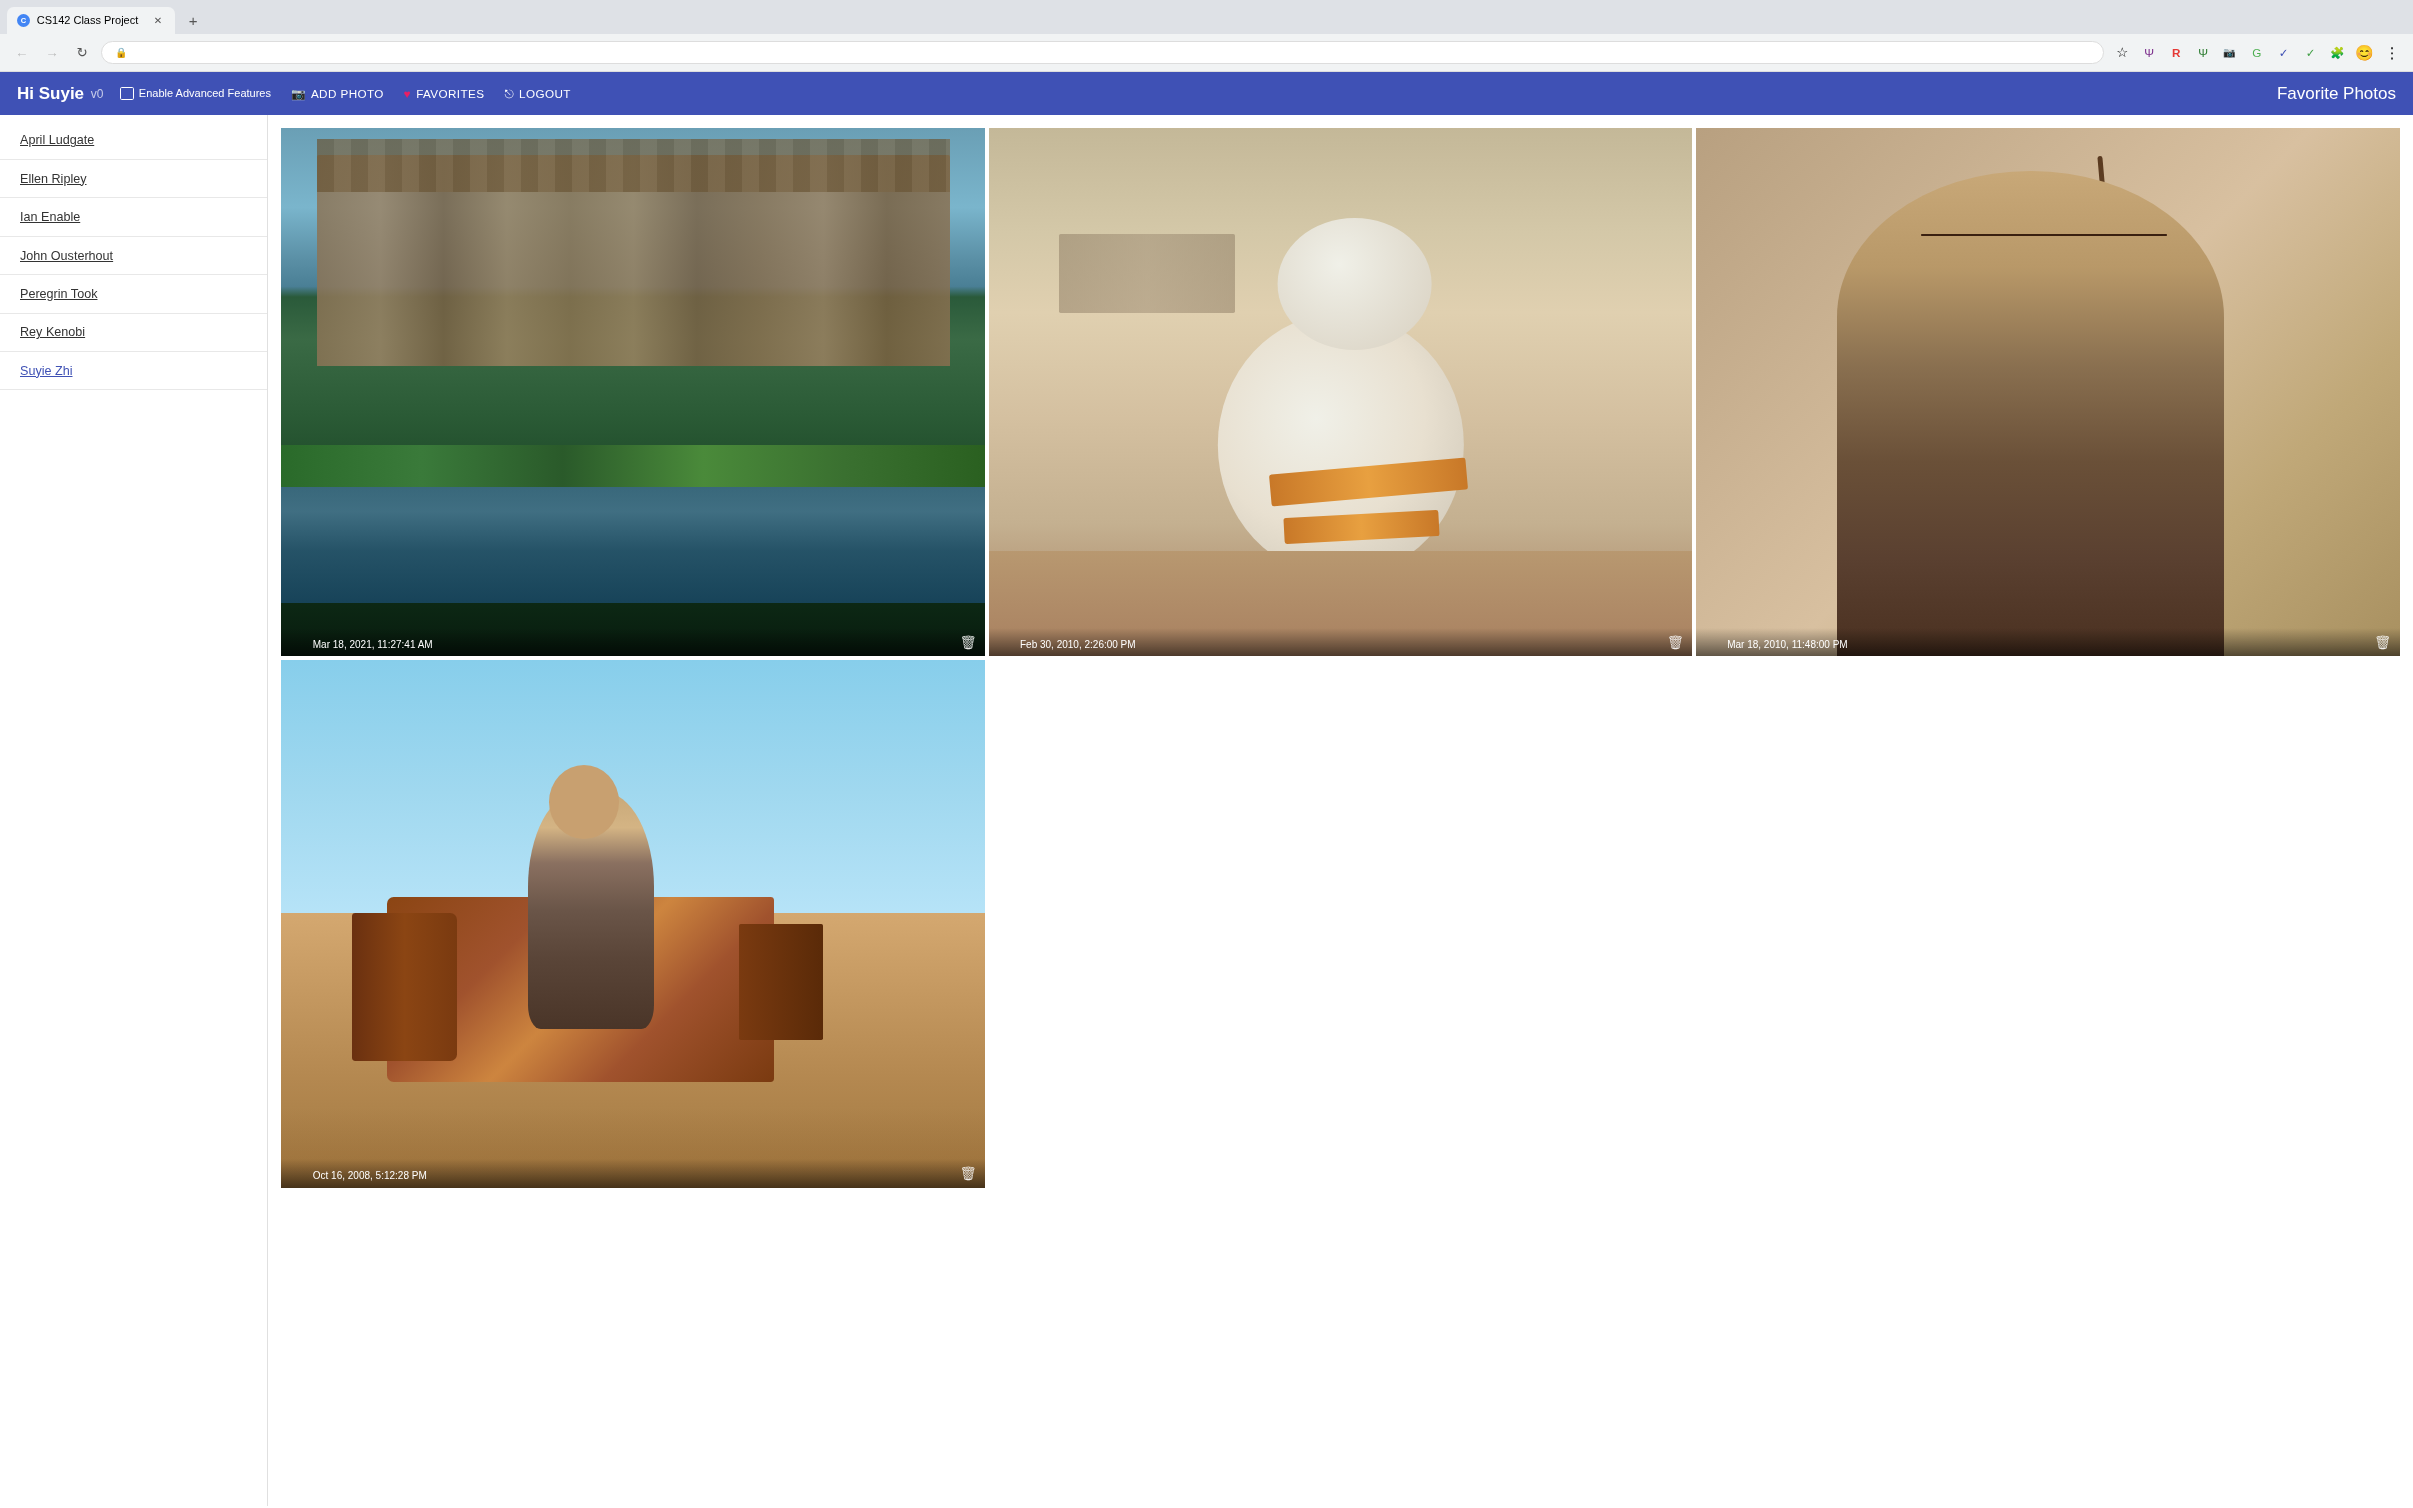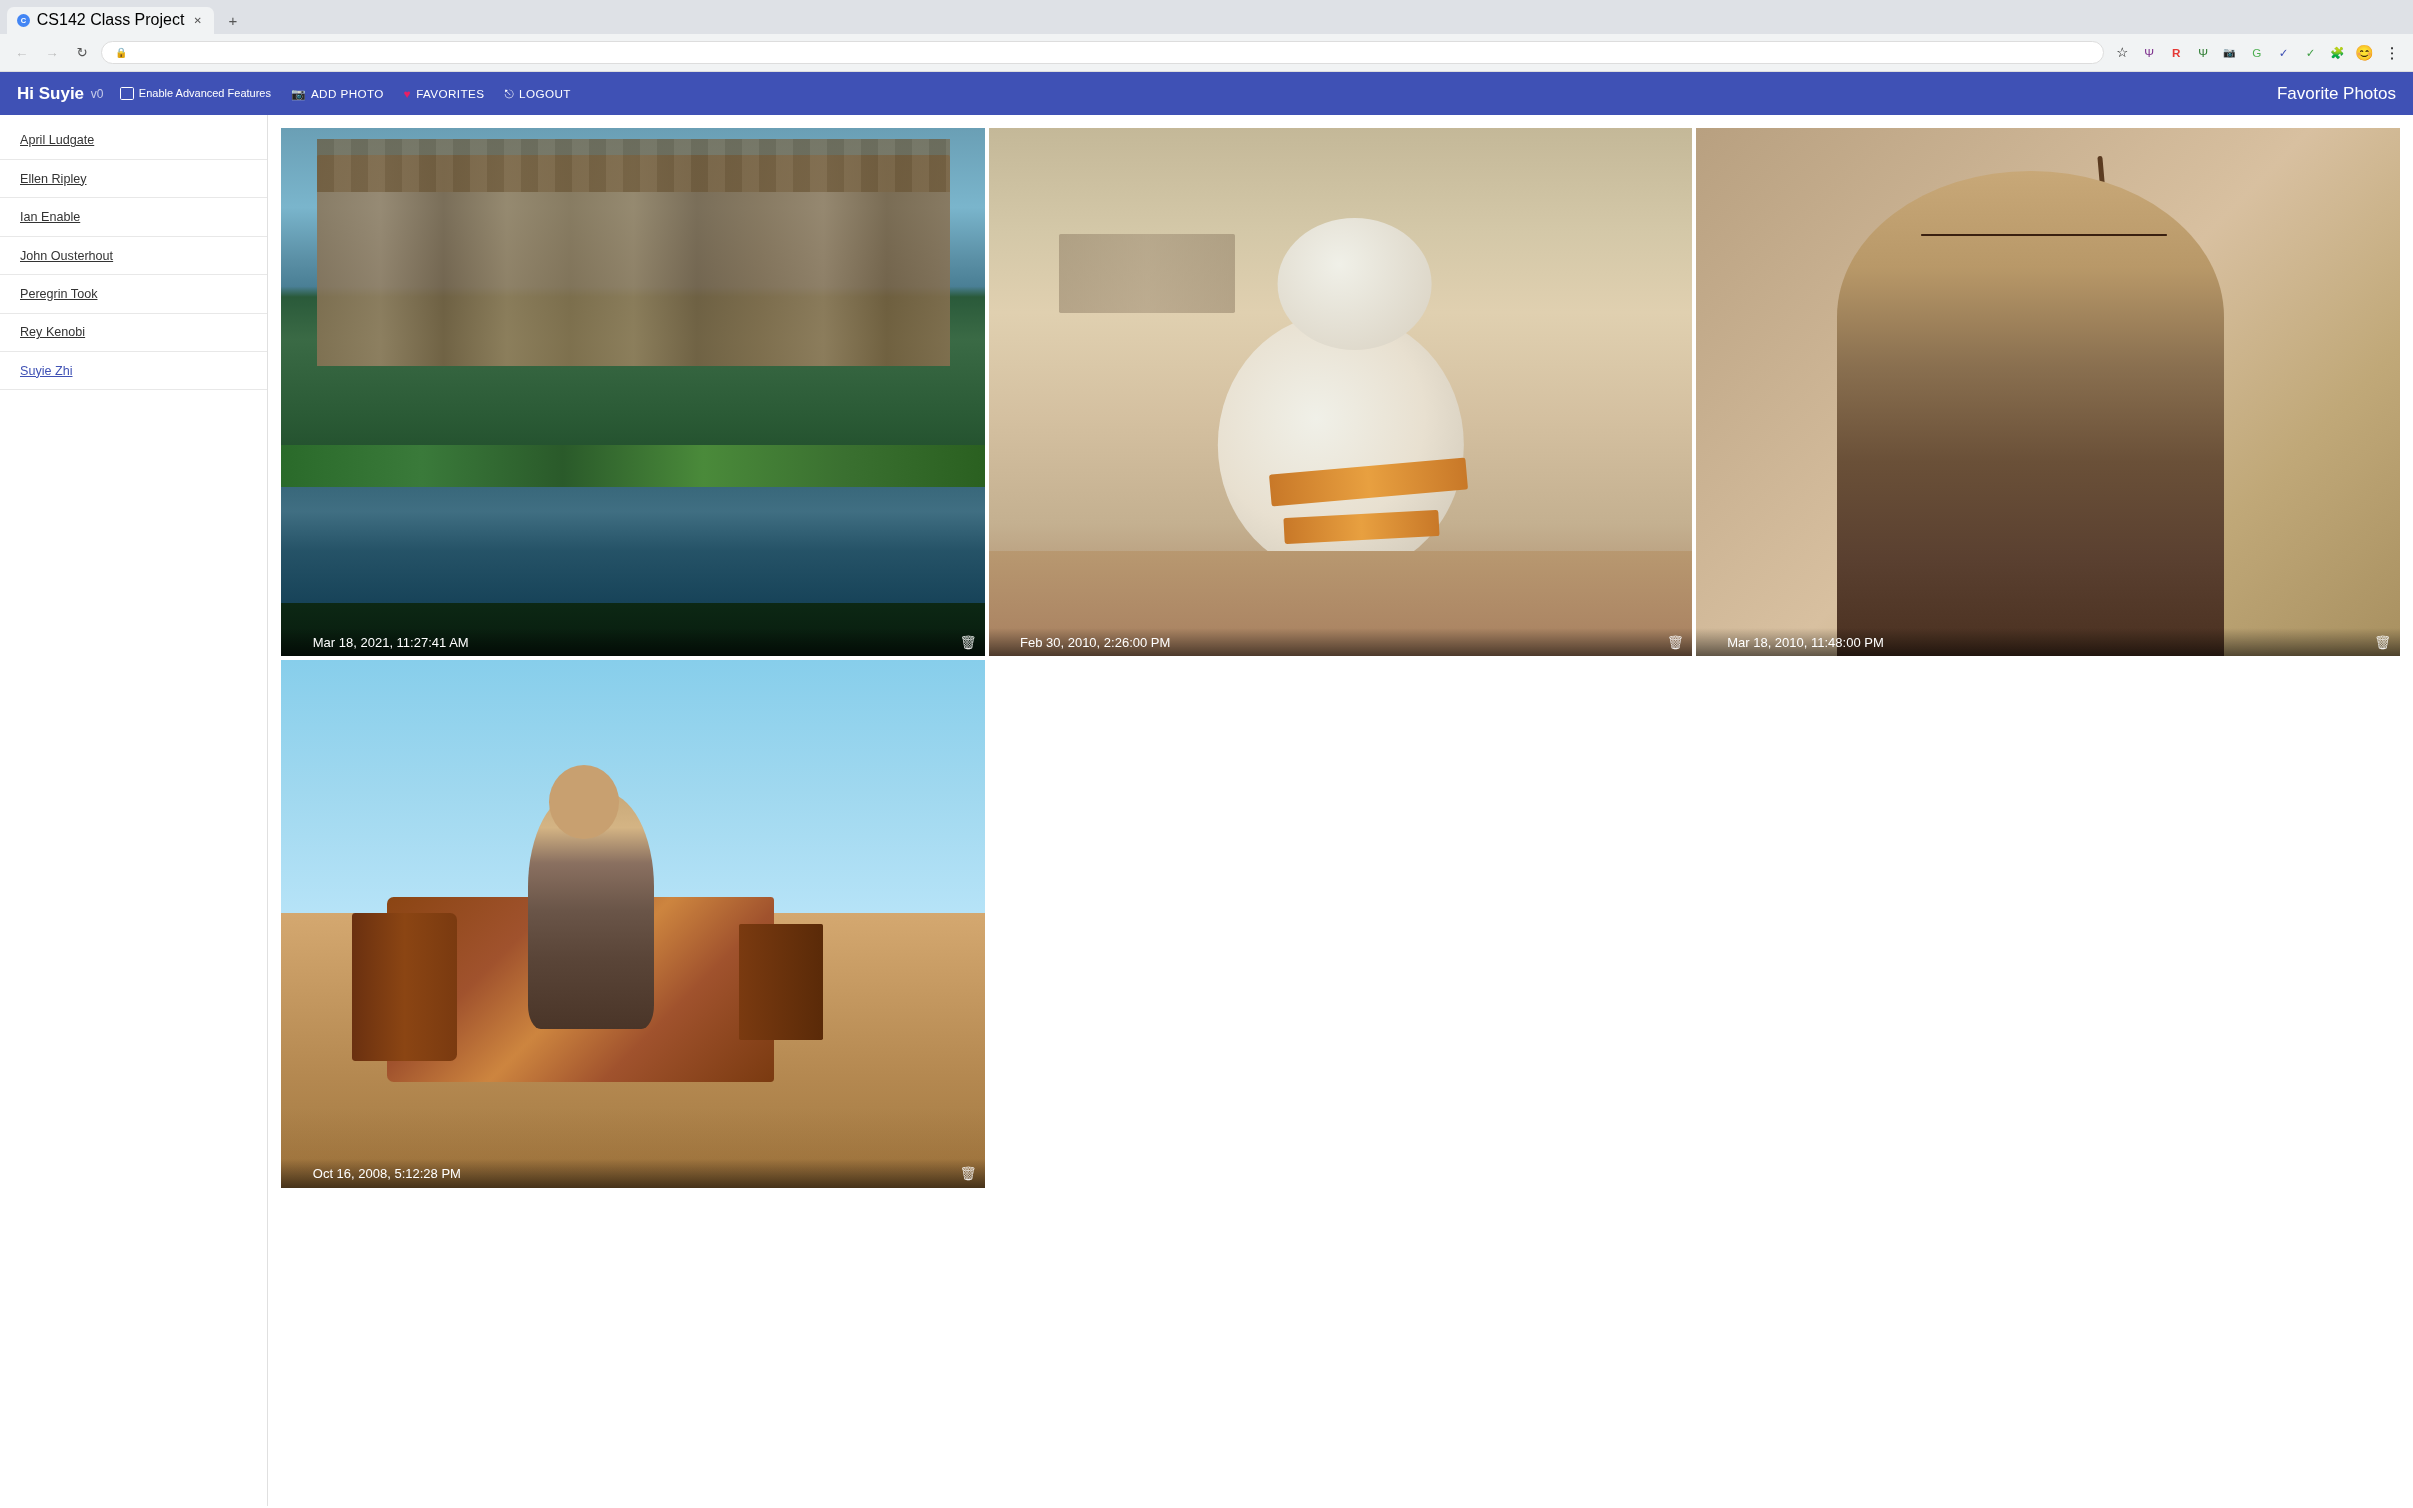--- a/index.html
+++ b/index.html
@@ -28,21 +28,21 @@
       font-size: 11px;
       gap: 6.7px;
     }
     .tab-favicon {
       width: 13.4px; height: 13.4px;
       background: #4285f4;
       border-radius: 50%;
       display: flex; align-items: center; justify-content: center;
       color: white; font-size: 8.4px; font-weight: bold;
     }
-    .tab-title { flex: 1; font-size: 16px; }
+    .tab-title { flex: 1; font-size: 11px; }
     .tab-close {
       cursor: pointer;
       border-radius: 50%;
       width: 13.4px; height: 13.4px;
       display: flex; align-items: center; justify-content: center;
       font-size: 10px;
       color: #555;
     }
     .new-tab-btn {
       margin-left: 6.7px;
@@ -166,21 +166,21 @@
       position: absolute;
       bottom: 0; left: 0; right: 0;
       background: linear-gradient(transparent, rgba(0,0,0,0.55));
       padding: 6.7px 8.4px;
       display: flex;
       align-items: flex-end;
       justify-content: space-between;
     }
     .photo-date {
       color: white;
-      font-size: 13px;
+      font-size: 10px;
       padding-left: 23px;
     }
     .photo-delete-btn {
       color: white;
       cursor: pointer;
       font-size: 13.4px;
       opacity: 0.9;
     }
   </style>
 </head>

